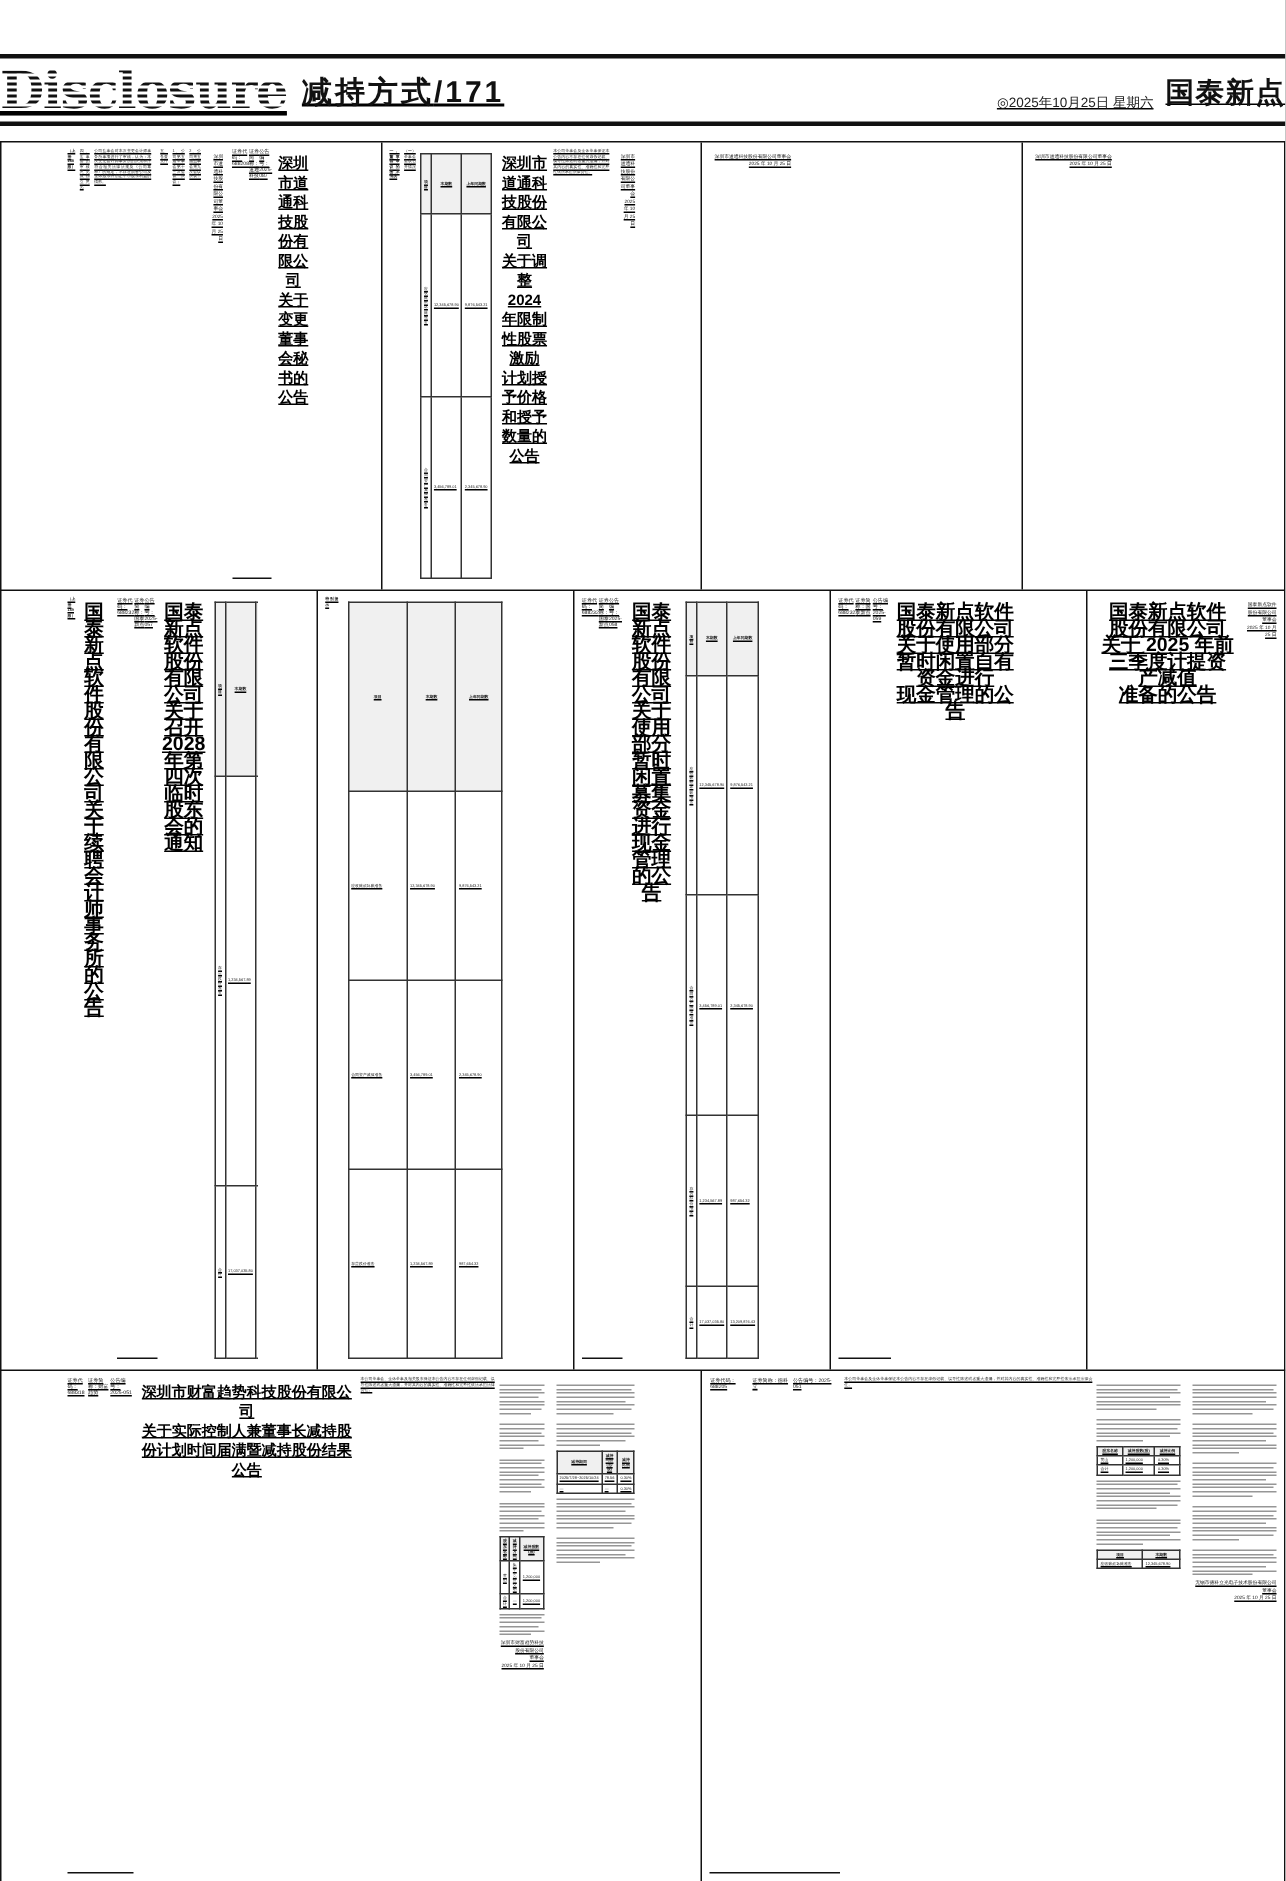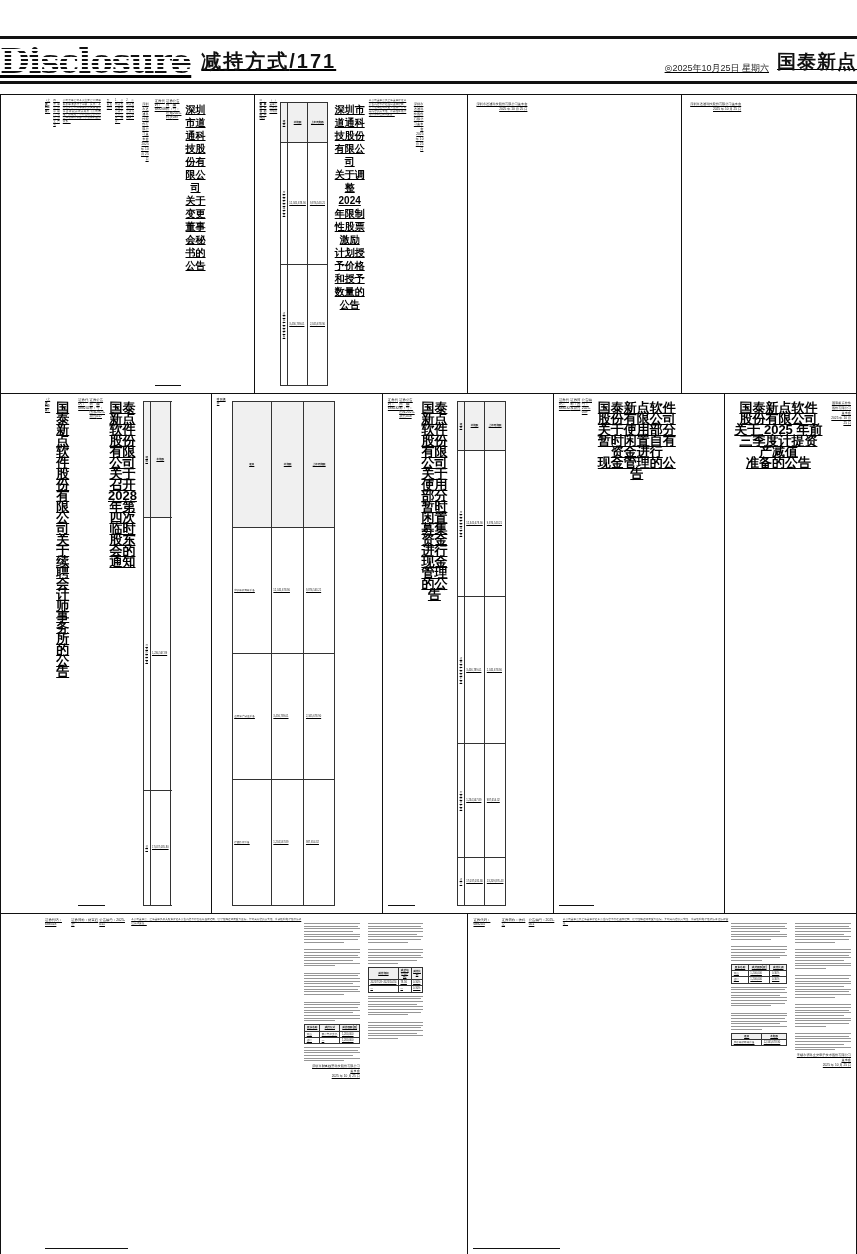--- a/index.html
+++ b/index.html
@@ -840,20 +840,22 @@
   </div>
 
   <div class="band" style="height:343px">
 
     <div class="cell col" style="width:50%">
       <div class="code-row">
         <span>证券代码：688318</span>
         <span>证券简称：财富趋势</span>
         <span>公告编号：2025-051</span>
       </div>
+      <div class="hdl-l" style="white-space:pre-line">深圳市财富趋势科技股份有限公司
+关于实际控制人兼董事长减持股份计划时间届满暨减持股份结果公告</div>
       <div class="t-tiny">本公司董事会、全体董事及相关股东保证本公告内容不存在任何虚假记载、误导性陈述或者重大遗漏，并对其内容的真实性、准确性和完整性依法承担法律责任。</div>
       <div style="display:flex;gap:8px;margin-top:3px;">
         <div style="flex:1">
           <div class="lines">
             <div class="s1"></div>
               <div class="s2"></div>
               <div class="s1"></div>
               <div class="s3"></div>
               <div class="s1"></div>
               <div class="s1"></div>

